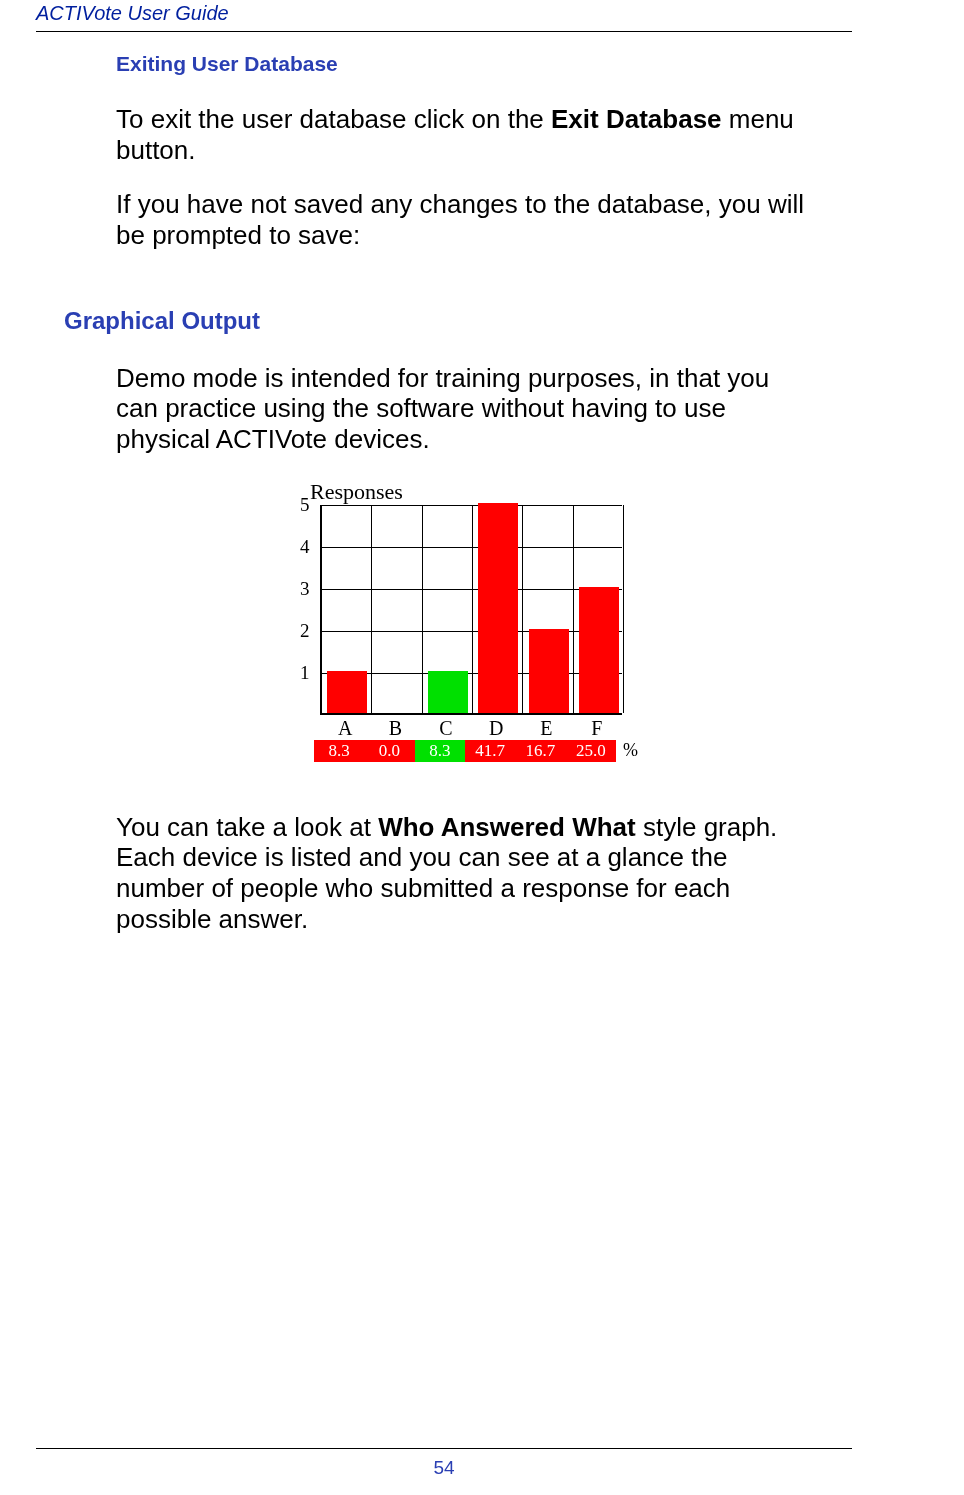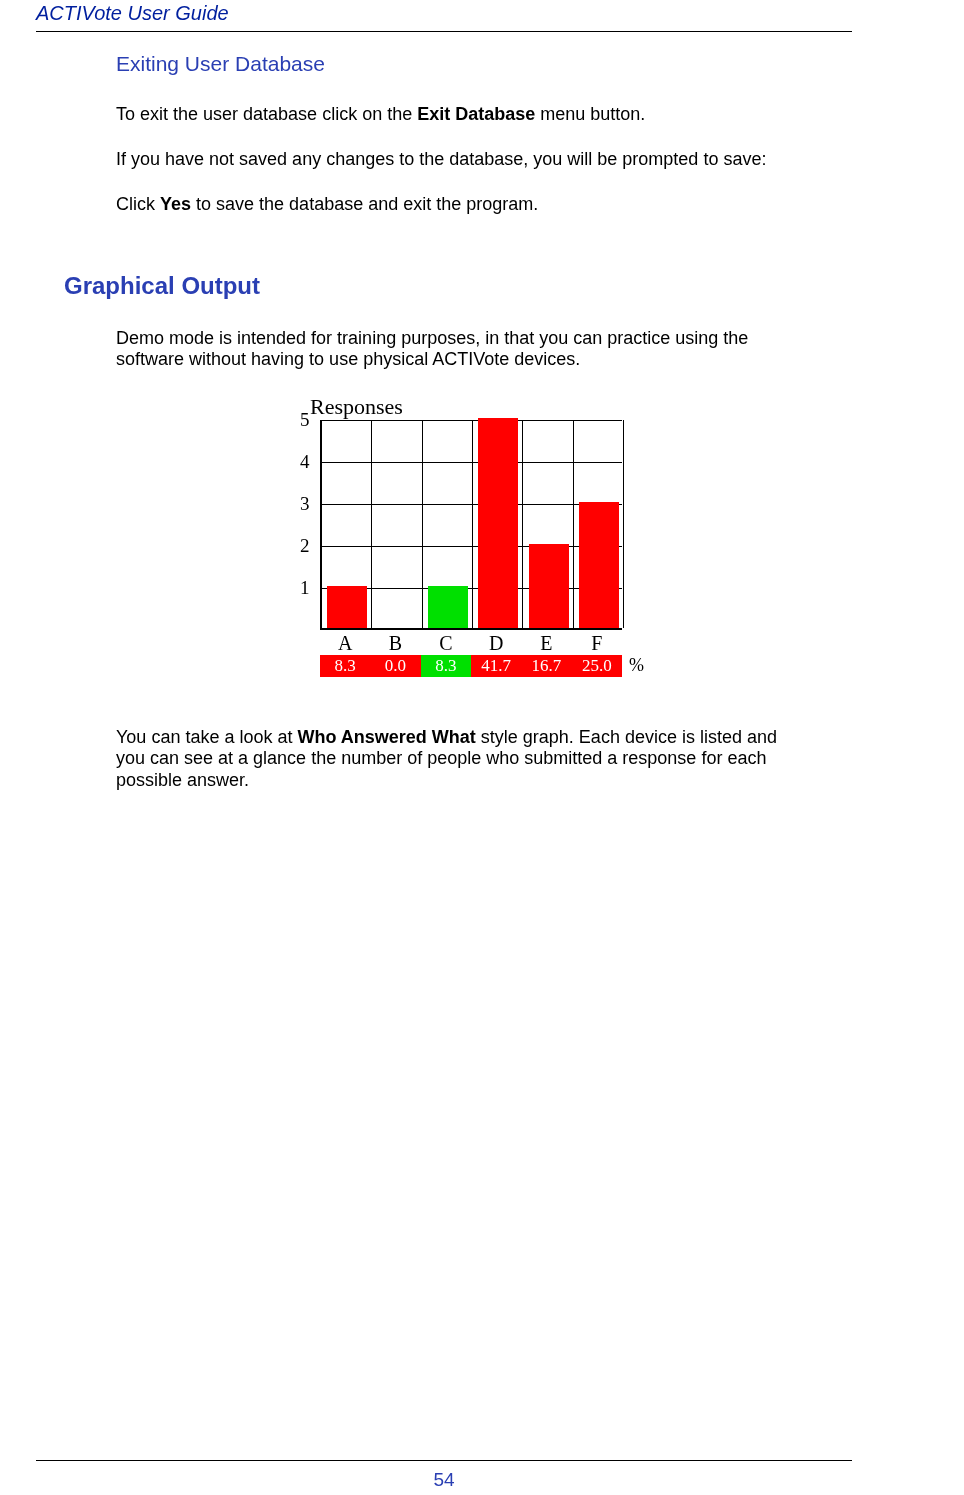--- a/index.html
+++ b/index.html
@@ -5,62 +5,59 @@
     * { box-sizing: border-box; margin: 0; padding: 0; }
     html, body { width: 964px; height: 1495px; background: #ffffff; font-family: Verdana, Geneva, sans-serif; color: #000; }
     .page { width: 888px; height: 1495px; display: flex; flex-direction: column; justify-content: flex-end; }
     .header-area { padding: 2px 36px 0 36px; }
     .doc-title { color: #001f9e; font-size: 20px; font-style: italic; font-family: Verdana, sans-serif; margin-bottom: 6px; }
     .hr-top { border: none; border-top: 1px solid #000; margin: 0 0 20px 0; }
     .hr-bottom { border: none; border-top: 1px solid #000; margin: 0 0 8px 0; }
     .content-1 { padding: 0 80px 0 116px; }
     .content-2 { padding: 0 80px 0 64px; }
     .content-3 { padding: 0 80px 0 116px; }
-    .h3-blue { color: #2a3fb3; font-weight: normal; font-size: 21px; margin-bottom: 28px; }
+    .h3-blue { color: #2a3fb3; font-weight: bold; font-size: 21px; margin-bottom: 28px; }
     .h2-blue { color: #2a3fb3; font-weight: bold; font-size: 24px; margin: 32px 0 28px 0; }
-    p { font-size: 18px; line-height: 1.18; margin-bottom: 24px; }
+    p { font-size: 26px; line-height: 1.18; margin-bottom: 24px; }
     .b { font-weight: bold; }
     .chart-wrap { display: flex; justify-content: center; margin: 8px 0 50px 0; }
     .chart { width: 320px; }
     .chart-title { font-family: "Times New Roman", Times, serif; font-size: 22px; padding-left: 8px; }
     .chart-grid { position: relative; width: 302px; height: 210px; border-left: 2px solid #000; border-bottom: 2px solid #000; margin-left: 18px; }
     .ytick { position: absolute; left: -22px; font-family: "Times New Roman", serif; font-size: 19px; transform: translateY(-50%); }
     .ytick .tickbar { position: absolute; left: 20px; top: 50%; width: 302px; border-top: 1px solid #000; }
     .gridv { position: absolute; top: 0; bottom: 0; border-left: 1px solid #000; }
     .bar { position: absolute; bottom: 0; width: 40px; }
     .bar.red { background: #ff0000; }
     .bar.green { background: #00e000; }
     .xrow { display: flex; margin-left: 18px; width: 302px; }
     .xcell { flex: 1; text-align: center; font-family: "Times New Roman", serif; font-size: 20px; padding-top: 2px; }
-    .pctrow { display: flex; margin-left: 18px; width: 302px; position: relative; }
+    .pctrow { display: flex; margin-left: 12px; width: 302px; position: relative; }
     .pctcell { flex: 1; text-align: center; font-family: "Times New Roman", serif; font-size: 17px; color: #fff; padding: 1px 0; }
     .pctcell.red { background: #ff0000; }
     .pctcell.green { background: #00e000; }
     .pct-sign { position: absolute; right: -22px; top: 0; font-family: "Times New Roman", serif; font-size: 18px; }
-    .footer { margin-top: auto; padding: 0 36px 4px 36px; text-align: center; }
+    .footer { margin-top: auto; padding: 0 36px 16px 36px; text-align: center; }
     .pagenum { color: #2a3fb3; font-size: 19px; }
   </style>
 </head>
 <body>
 
 <div class="page">
   <div class="header-area">
     <div class="doc-title">ACTIVote User Guide</div>
     <hr class="hr-top">
   </div>
 
   <div class="content-1">
     <div class="h3-blue">Exiting User Database</div>
     <p>
       <span>To exit the user database click on the </span><span class="b">Exit Database</span><span> menu button.</span>
     </p>
     <p>If you have not saved any changes to the database, you will be prompted to save:</p>
-    <p>
-      <span>Click </span><span class="b">Yes</span><span> to save the database and exit the program.</span>
-    </p>
   </div>
 
   <div class="content-2">
     <div class="h2-blue">Graphical Output</div>
   </div>
 
   <div class="content-3">
     <p>Demo mode is intended for training purposes, in that you can practice using the software without having to use physical ACTIVote devices.</p>
 
     <div class="chart-wrap">

